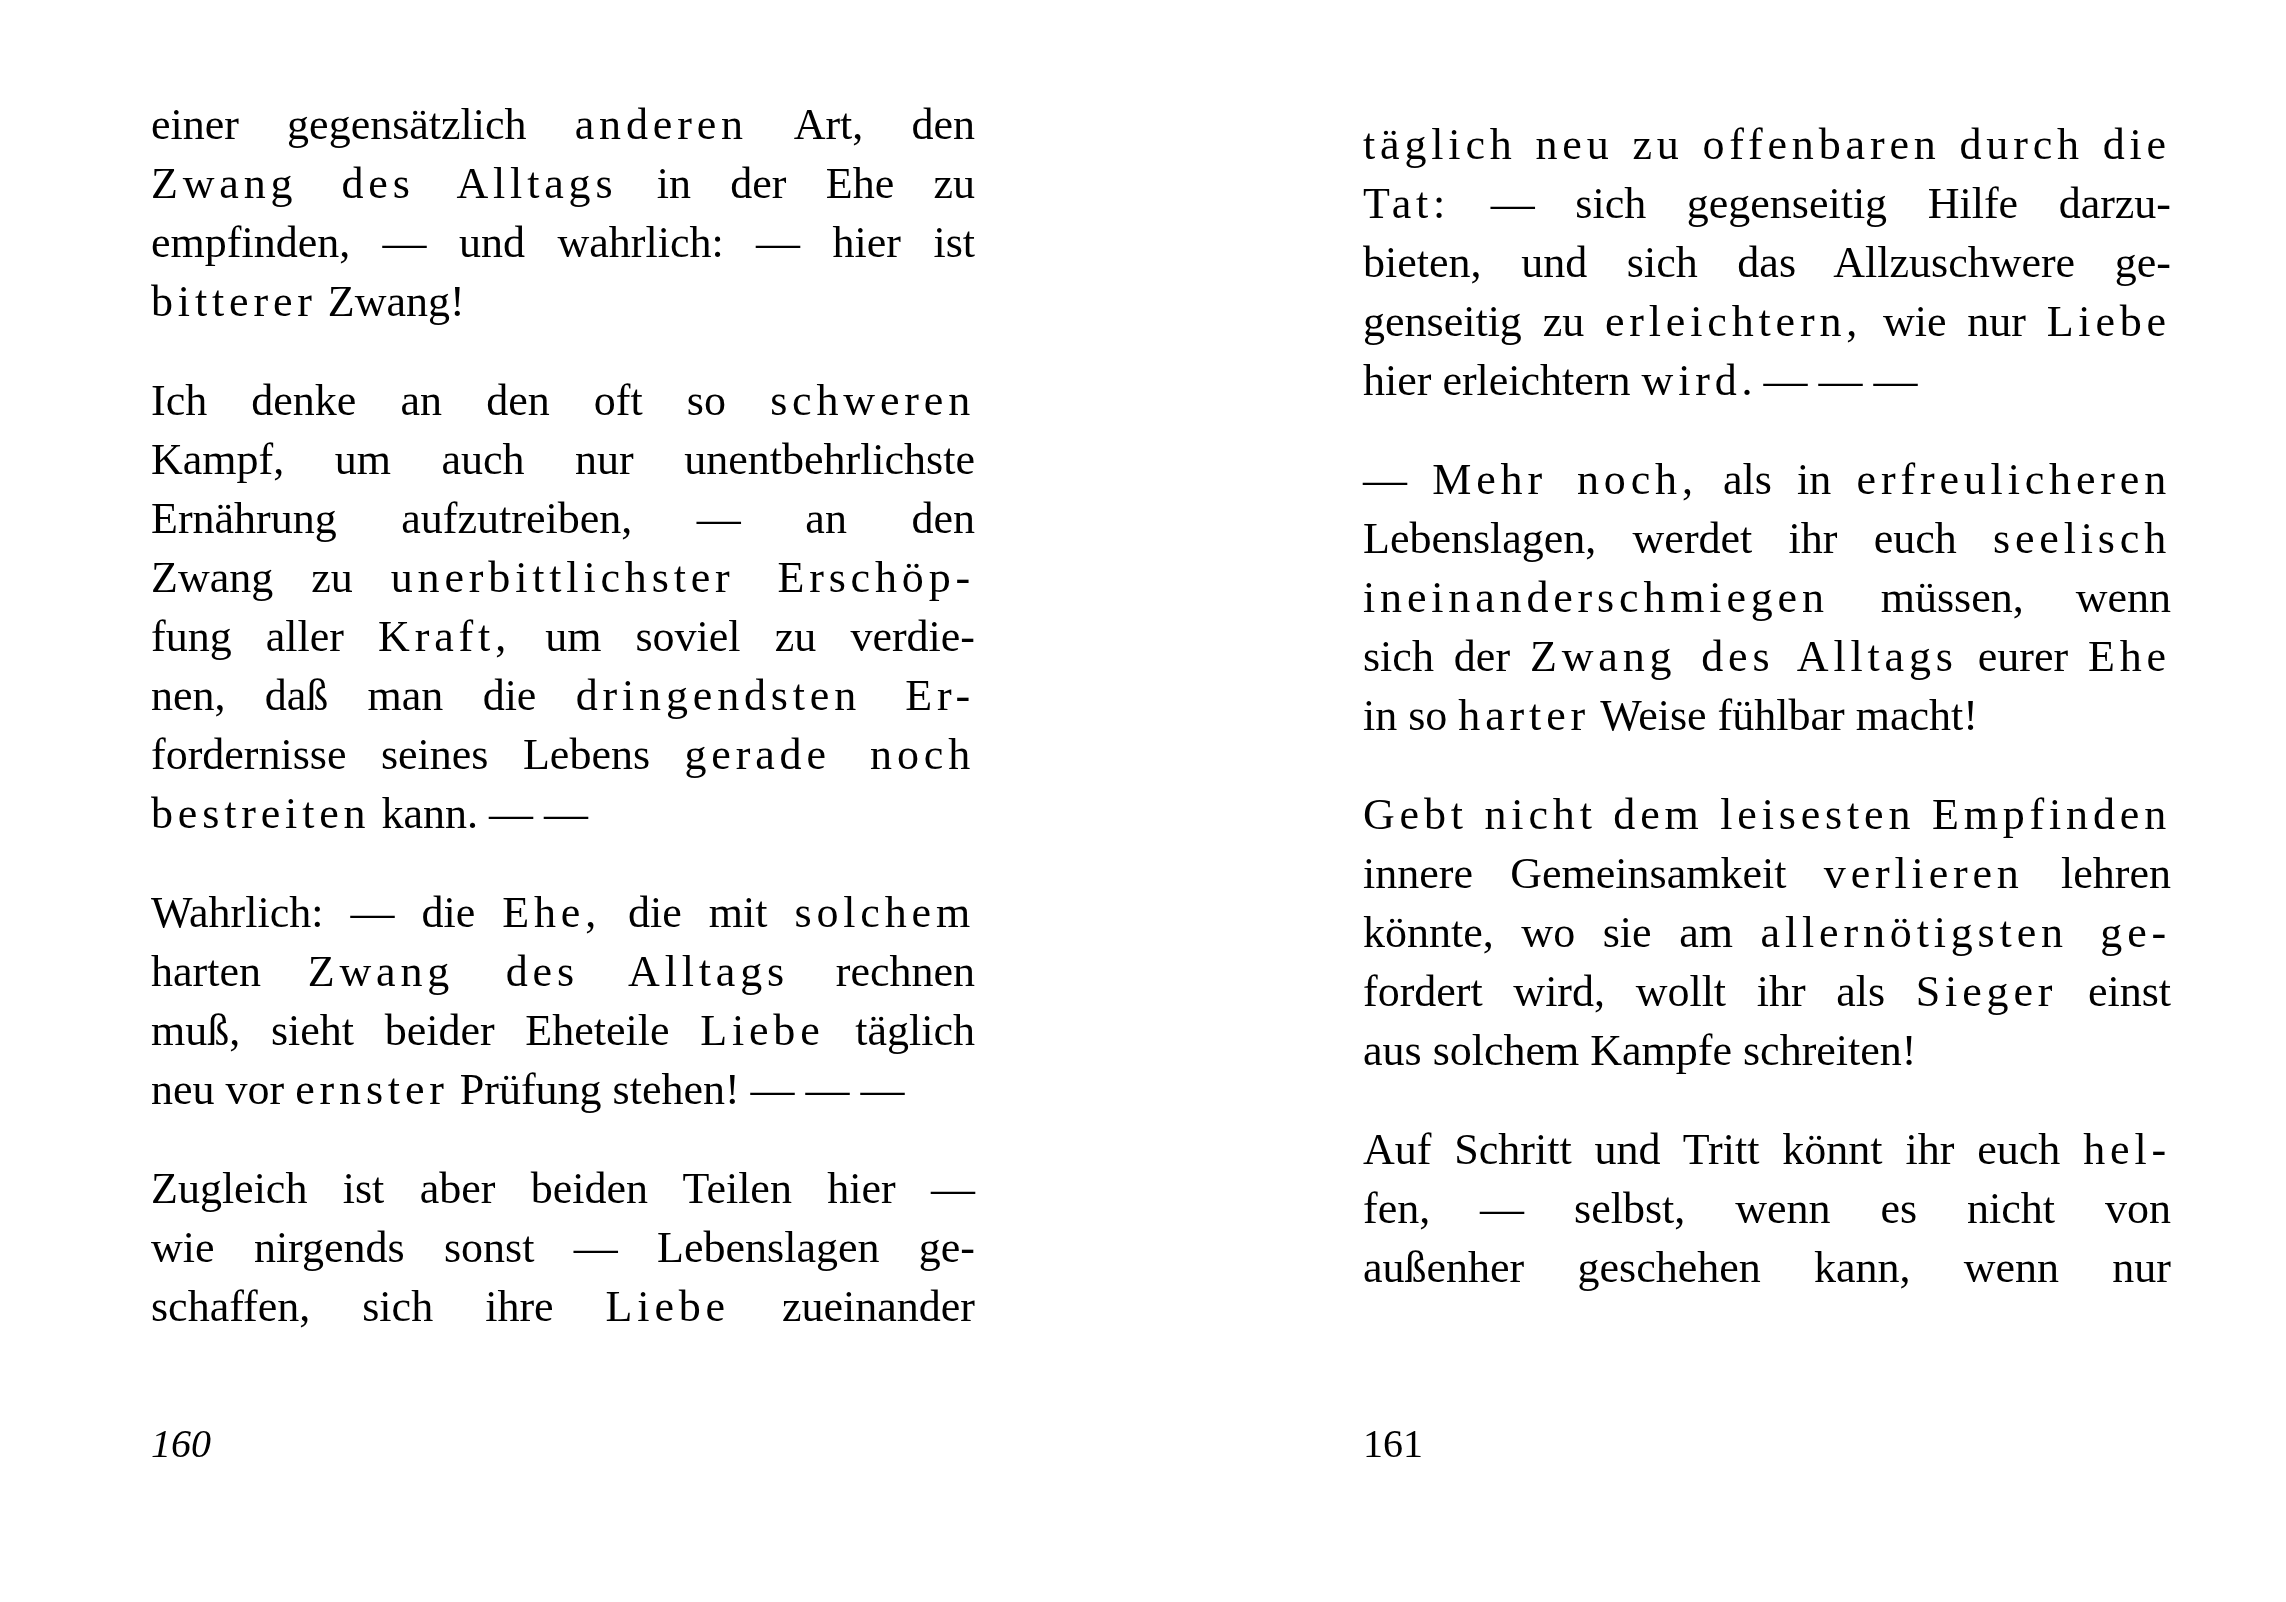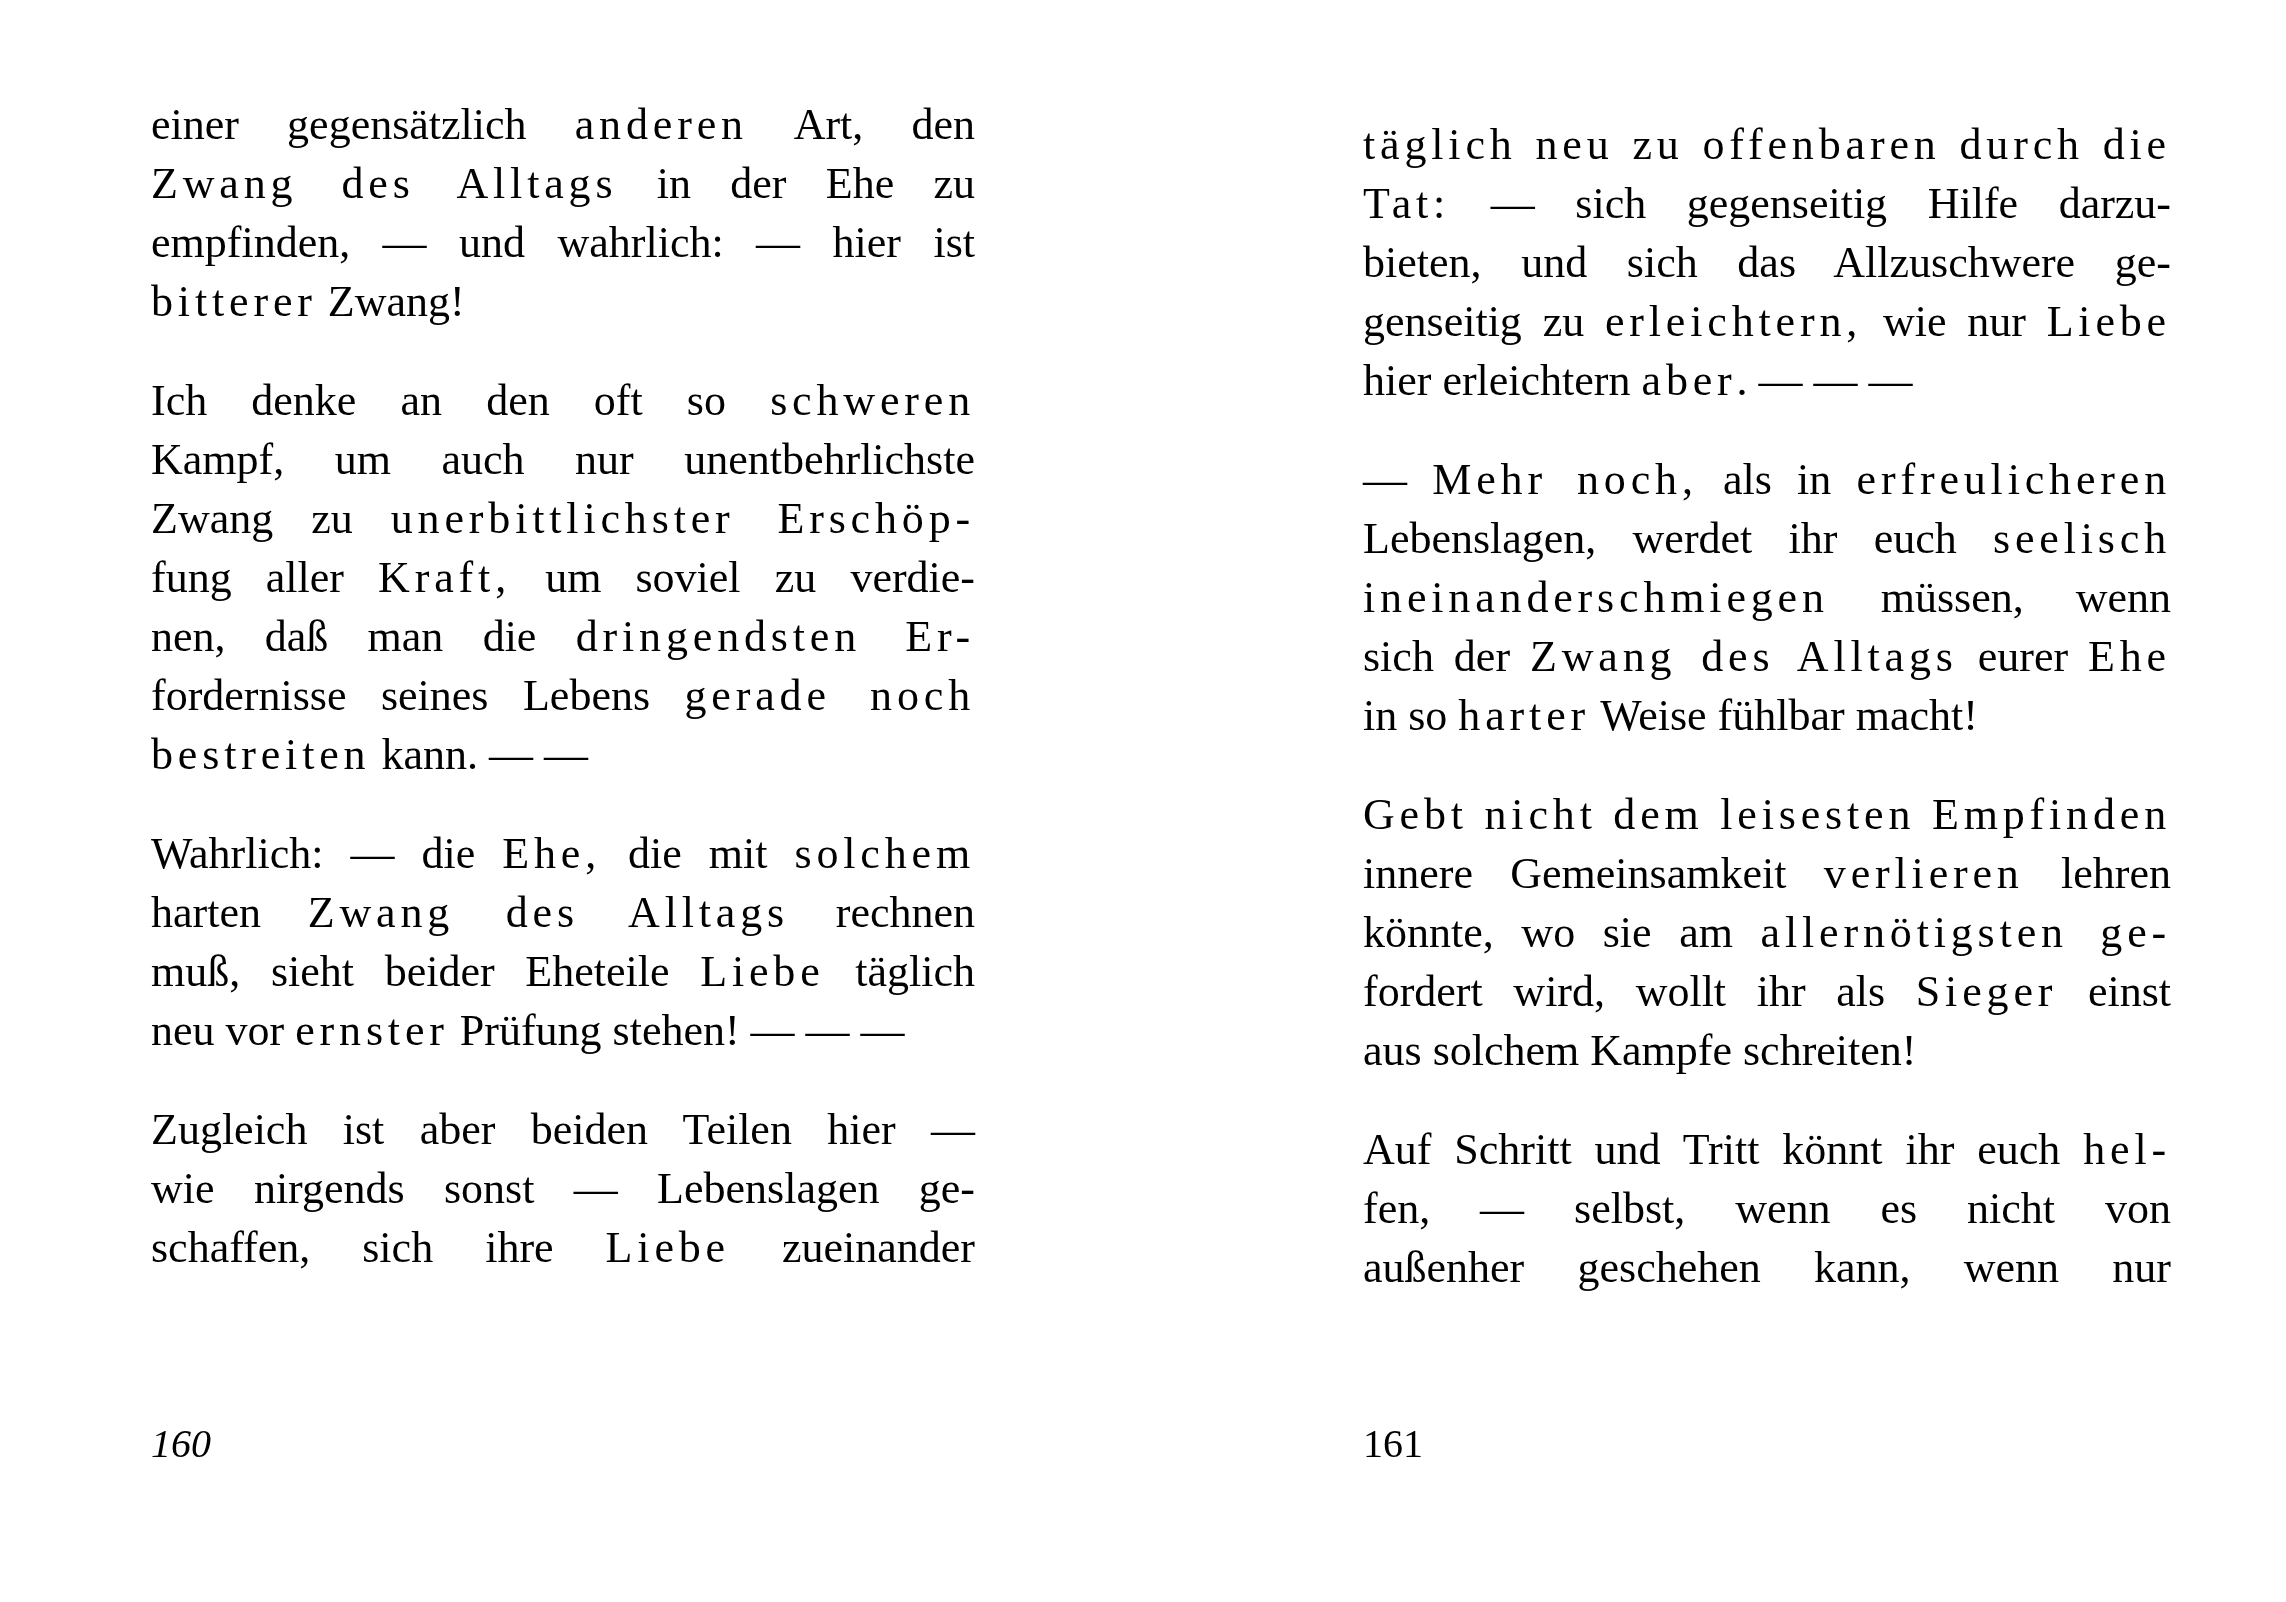--- a/index.html
+++ b/index.html
@@ -51,20 +51,21 @@
     <div class="textblock" id="text-left">
         <div class="para">
           <div class="line fill"><span class="seg">einer gegensätzlich </span><span class="sp">anderen</span><span class="seg"> Art, den</span></div>
           <div class="line fill"><span class="sp">Zwang des Alltags</span><span class="seg"> in der Ehe zu</span></div>
           <div class="line fill"><span class="seg">empfinden, — und wahrlich: — hier ist</span></div>
           <div class="line nofill"><span class="sp">bitterer</span><span class="seg"> Zwang!</span></div>
         </div>
         <div class="para">
           <div class="line fill"><span class="seg">Ich denke an den oft so </span><span class="sp">schweren</span></div>
           <div class="line fill"><span class="seg">Kampf, um auch nur unentbehrlichste</span></div>
+          <div class="line fill"><span class="seg">Ernährung aufzutreiben, — an den</span></div>
           <div class="line fill"><span class="seg">Zwang zu </span><span class="sp">unerbittlichster Erschöp-</span></div>
           <div class="line fill"><span class="seg">fung aller </span><span class="sp">Kraft,</span><span class="seg"> um soviel zu verdie-</span></div>
           <div class="line fill"><span class="seg">nen, daß man die </span><span class="sp">dringendsten Er-</span></div>
           <div class="line fill"><span class="seg">fordernisse seines Lebens </span><span class="sp">gerade noch</span></div>
           <div class="line nofill"><span class="sp">bestreiten</span><span class="seg"> kann. — —</span></div>
         </div>
         <div class="para">
           <div class="line fill"><span class="seg">Wahrlich: — die </span><span class="sp">Ehe,</span><span class="seg"> die mit </span><span class="sp">solchem</span></div>
           <div class="line fill"><span class="seg">harten </span><span class="sp">Zwang des Alltags</span><span class="seg"> rechnen</span></div>
           <div class="line fill"><span class="seg">muß, sieht beider Eheteile </span><span class="sp">Liebe</span><span class="seg"> täglich</span></div>
@@ -79,21 +80,21 @@
     <div class="page-number" id="pn-left">160</div>
   </section>
 
   <section>
     <div class="textblock" id="text-right">
         <div class="para">
           <div class="line fill"><span class="sp">täglich neu zu offenbaren durch die</span></div>
           <div class="line fill"><span class="sp">Tat:</span><span class="seg"> — sich gegenseitig Hilfe darzu-</span></div>
           <div class="line fill"><span class="seg">bieten, und sich das Allzuschwere ge-</span></div>
           <div class="line fill"><span class="seg">genseitig zu </span><span class="sp">erleichtern,</span><span class="seg"> wie nur </span><span class="sp">Liebe</span></div>
-          <div class="line nofill"><span class="seg">hier erleichtern </span><span class="sp">aber</span><span class="seg">. — — —</span></div>
+          <div class="line nofill"><span class="seg">hier erleichtern </span><span class="sp">wird</span><span class="seg">. — — —</span></div>
         </div>
         <div class="para">
           <div class="line fill"><span class="seg">— </span><span class="sp">Mehr noch,</span><span class="seg"> als in </span><span class="sp">erfreulicheren</span></div>
           <div class="line fill"><span class="seg">Lebenslagen, werdet ihr euch </span><span class="sp">seelisch</span></div>
           <div class="line fill"><span class="sp">ineinanderschmiegen</span><span class="seg"> müssen, wenn</span></div>
           <div class="line fill"><span class="seg">sich der </span><span class="sp">Zwang des Alltags</span><span class="seg"> eurer </span><span class="sp">Ehe</span></div>
           <div class="line nofill"><span class="seg">in so </span><span class="sp">harter</span><span class="seg"> Weise fühlbar macht!</span></div>
         </div>
         <div class="para">
           <div class="line fill"><span class="sp">Gebt nicht dem leisesten Empfinden</span></div>

